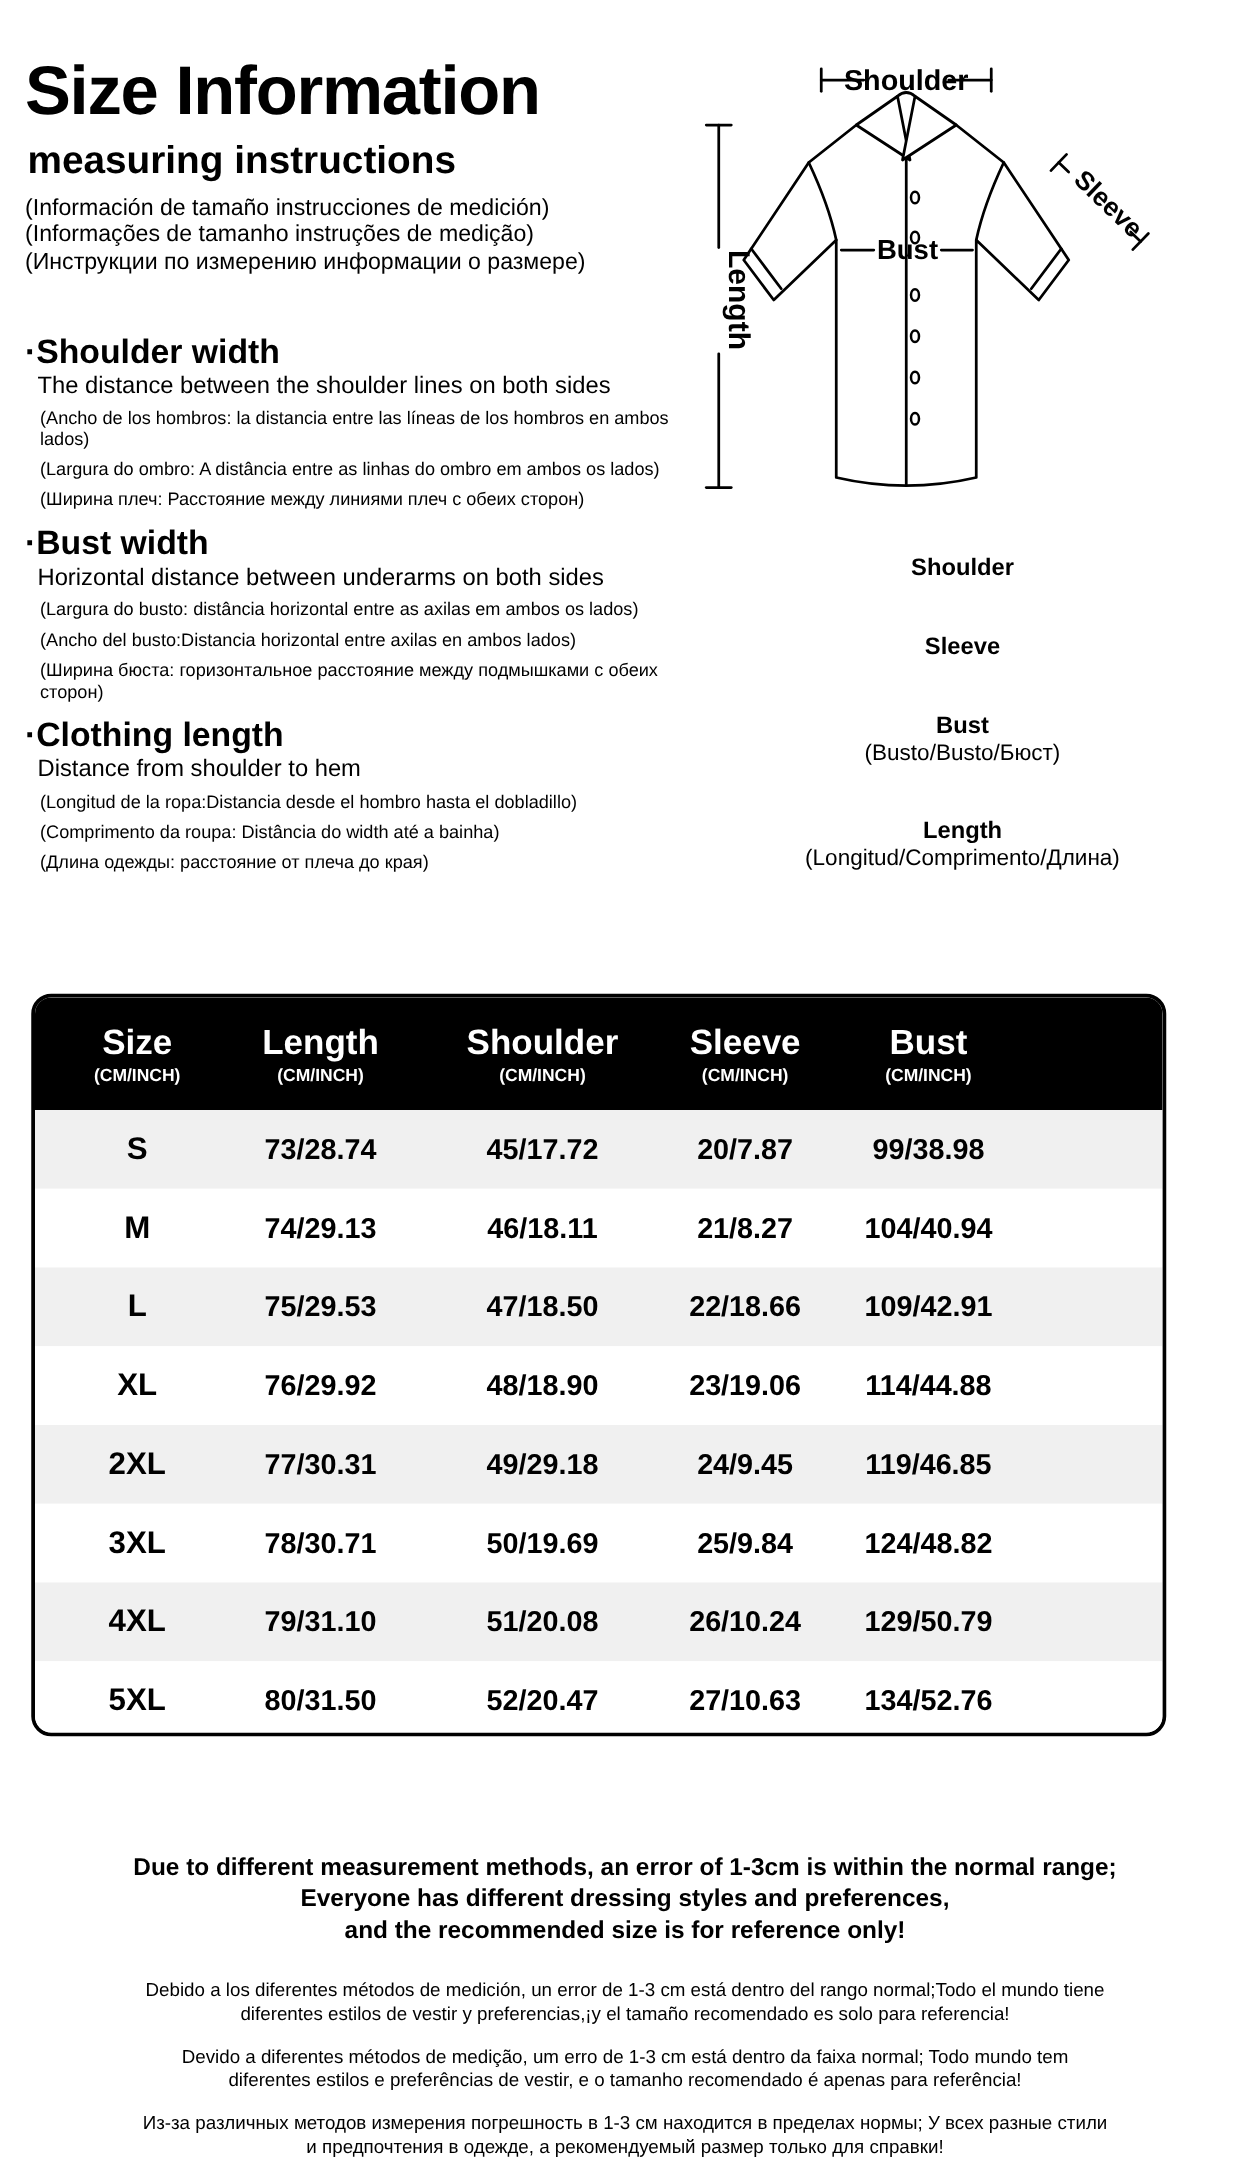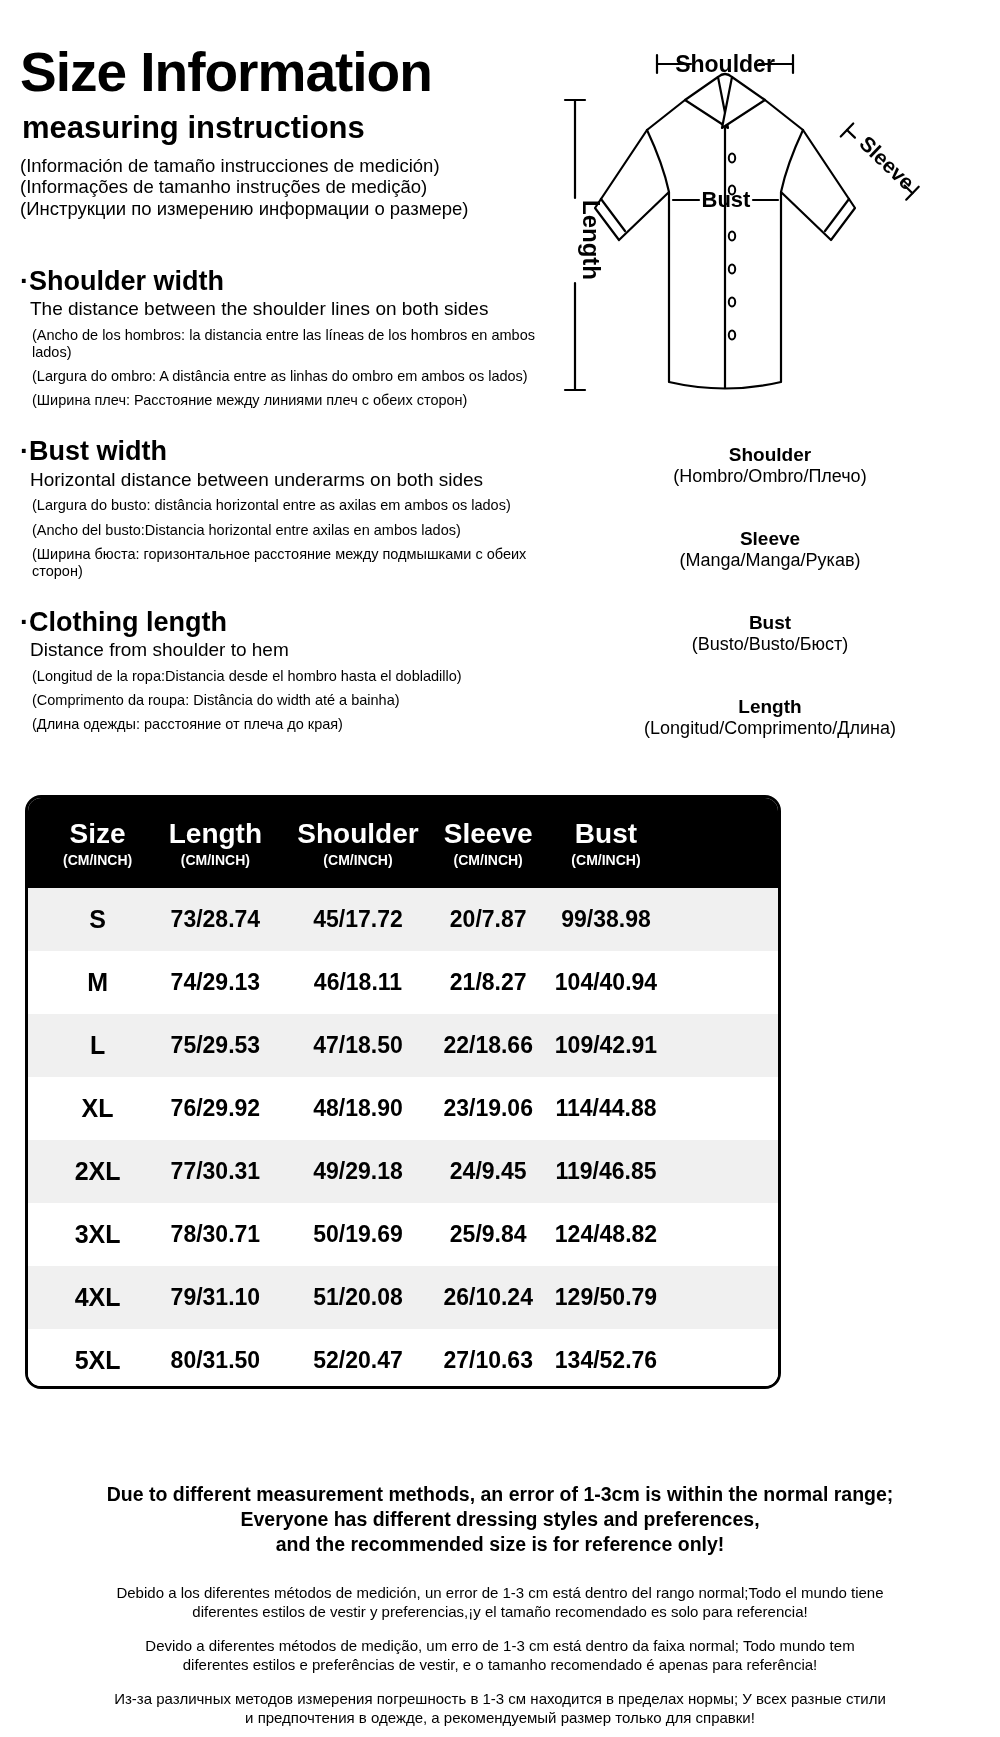--- a/index.html
+++ b/index.html
@@ -7,34 +7,34 @@
     width:1000px;height:1737px;position:relative;background:#ffffff;color:#000;
     font-family:"Liberation Sans","DejaVu Sans",sans-serif;overflow:hidden;
   }
   
   .left-col{position:absolute;left:20px;top:44px;width:525px;}
   .page-title{font-size:55px;font-weight:800;line-height:1.05;letter-spacing:-1px;margin:0;}
   .page-subtitle{font-size:31px;font-weight:800;line-height:1.1;margin:9px 0 0 2px;}
   .title-trans{margin-top:10px;}
   .title-trans div{font-size:18.5px;line-height:1.17;}
   .section{margin-top:46px;}
-  .section + .section{margin-top:27px;}
+  .section + .section{margin-top:10px;}
   .sec-title{font-size:27px;font-weight:800;line-height:1.12;}
   .sec-desc{font-size:19px;line-height:1.1;margin:3px 0 0 10px;}
   .sec-tr{font-size:14.5px;line-height:1.18;margin:7px 0 0 12px;}
   
   .diagram-box{position:absolute;left:545px;top:40px;width:450px;height:378px;}
   svg text{font-family:"Liberation Sans","DejaVu Sans",sans-serif;}
   .legend{position:absolute;left:545px;top:444px;width:450px;text-align:center;}
   .legend-group + .legend-group{margin-top:41px;}
   .legend-term{font-size:19px;font-weight:700;line-height:22px;}
   .legend-trans{font-size:18px;line-height:21px;}
   
   .size-table{
-    position:absolute;left:25px;top:795px;width:756px;height:594px;
+    position:absolute;left:25px;top:795px;width:908px;height:594px;
     border:3px solid #000;border-radius:16px;overflow:hidden;box-sizing:border-box;
     background:#fff;
   }
   .thead{
     background:#000000;color:#fff;height:90px;display:flex;align-items:center;
     padding-left:20px;padding-right:110px;box-sizing:border-box;
   }
   .trow{
     height:63px;display:flex;align-items:center;
     padding-left:20px;padding-right:110px;box-sizing:border-box;background:#fff;
@@ -150,25 +150,23 @@
     <text x="180" y="32" text-anchor="middle" font-size="23" font-weight="600">Shoulder</text>
     <text x="181" y="167" text-anchor="middle" font-size="22" font-weight="600">Bust</text>
     <text transform="translate(313,105) rotate(44)" font-size="21" font-weight="600">Sleeve</text>
     <text transform="translate(38,200) rotate(90)" text-anchor="middle" font-size="24" font-weight="600">Length</text>
   </svg>
 </div>
 
 <div class="legend">
   <div class="legend-group">
     <div class="legend-term">Shoulder</div>
-    <div class="legend-trans">(Hombro/Ombro/Плечо)</div>
   </div>
   <div class="legend-group">
     <div class="legend-term">Sleeve</div>
-    <div class="legend-trans">(Manga/Manga/Рукав)</div>
   </div>
   <div class="legend-group">
     <div class="legend-term">Bust</div>
     <div class="legend-trans">(Busto/Busto/Бюст)</div>
   </div>
   <div class="legend-group">
     <div class="legend-term">Length</div>
     <div class="legend-trans">(Longitud/Comprimento/Длина)</div>
   </div>
 </div>

